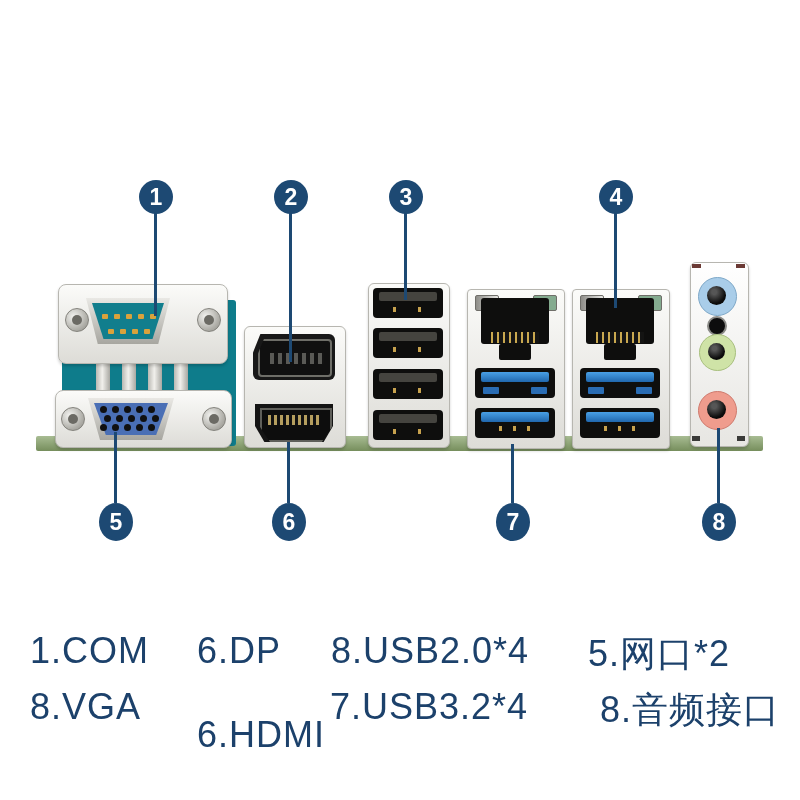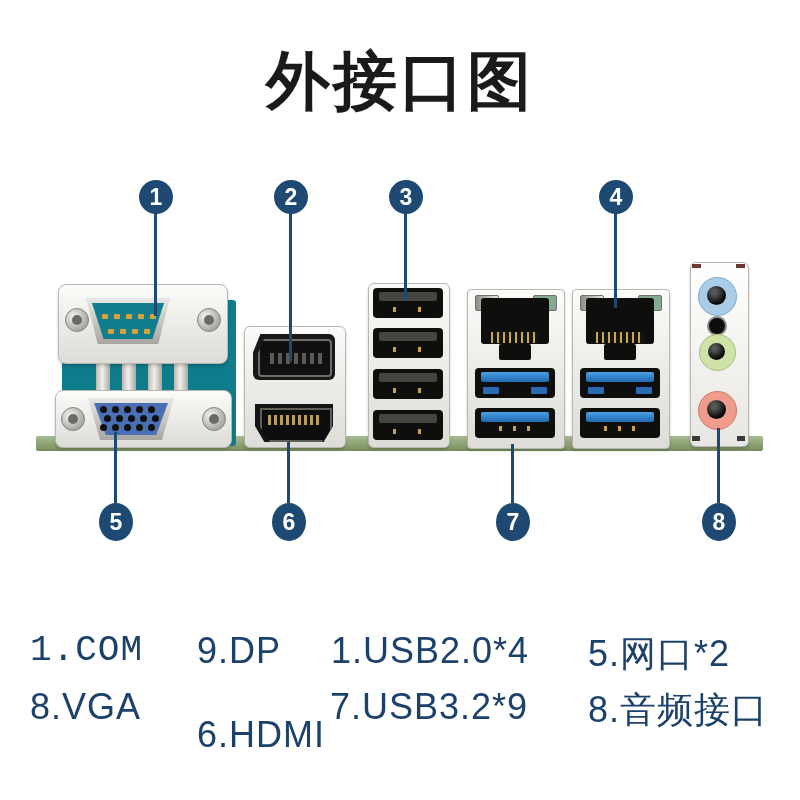--- a/index.html
+++ b/index.html
@@ -40,21 +40,20 @@
   .pcb{position:absolute;left:36px;top:436px;width:727px;height:15px;border-radius:2px;
        background:linear-gradient(180deg,#a8bc93,#768e5c);}
   .tealback{position:absolute;background:#0e7c8b;}
   .cornermark{position:absolute;background:#6b3a35;}
 </style>
 </head>
 <body>
 
 <div class="canvas">
 
-  <div class="title">外接口图</div>
 
   <div class="pcb"></div>
 
   <div>
     <div class="tealback" style="left:210px;top:300px;width:26px;height:146px;border-radius:3px;"></div>
     <div class="tealback" style="left:62px;top:350px;width:168px;height:52px;"></div>
     <div class="rib" style="left:96px;top:352px;"></div>
     <div class="rib" style="left:122px;top:352px;"></div>
     <div class="rib" style="left:148px;top:352px;"></div>
     <div class="rib" style="left:174px;top:352px;"></div>
@@ -201,23 +200,23 @@
   <div class="callout" style="left:139px;top:180px;">1</div>
   <div class="callout" style="left:274px;top:180px;">2</div>
   <div class="callout" style="left:389px;top:180px;">3</div>
   <div class="callout" style="left:599px;top:180px;">4</div>
   <div class="callout oval" style="left:99px;top:503px;">5</div>
   <div class="callout oval" style="left:272px;top:503px;">6</div>
   <div class="callout oval" style="left:496px;top:503px;">7</div>
   <div class="callout oval" style="left:702px;top:503px;">8</div>
 
   <div>
-    <span class="legend-item" style="left:30px;top:630px;font-family:Liberation Mono, monospace;">1.COM</span>
-    <span class="legend-item" style="left:197px;top:630px;">9.DP</span>
-    <span class="legend-item" style="left:331px;top:630px;">1.USB2.0*4</span>
+    <span class="legend-item" style="left:30px;top:630px;">1.COM</span>
+    <span class="legend-item" style="left:197px;top:630px;">6.DP</span>
+    <span class="legend-item" style="left:331px;top:630px;">8.USB2.0*4</span>
     <span class="legend-item" style="left:588px;top:630px;">5.网口*2</span>
     <span class="legend-item" style="left:30px;top:686px;">8.VGA</span>
     <span class="legend-item" style="left:197px;top:714px;">6.HDMI</span>
-    <span class="legend-item" style="left:330px;top:686px;">7.USB3.2*9</span>
-    <span class="legend-item" style="left:588px;top:686px;">8.音频接口</span>
+    <span class="legend-item" style="left:330px;top:686px;">7.USB3.2*4</span>
+    <span class="legend-item" style="left:600px;top:686px;">8.音频接口</span>
   </div>
 
 </div>
 
 </body></html>

